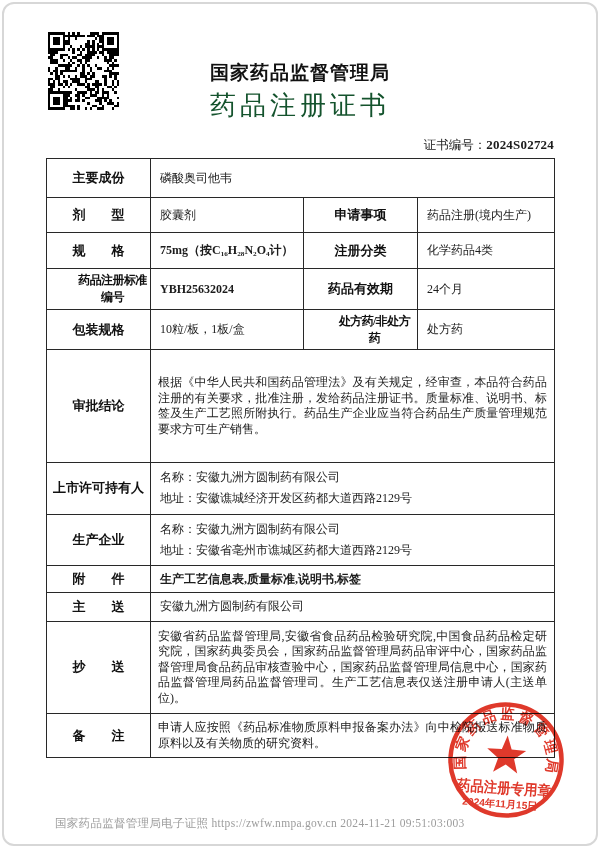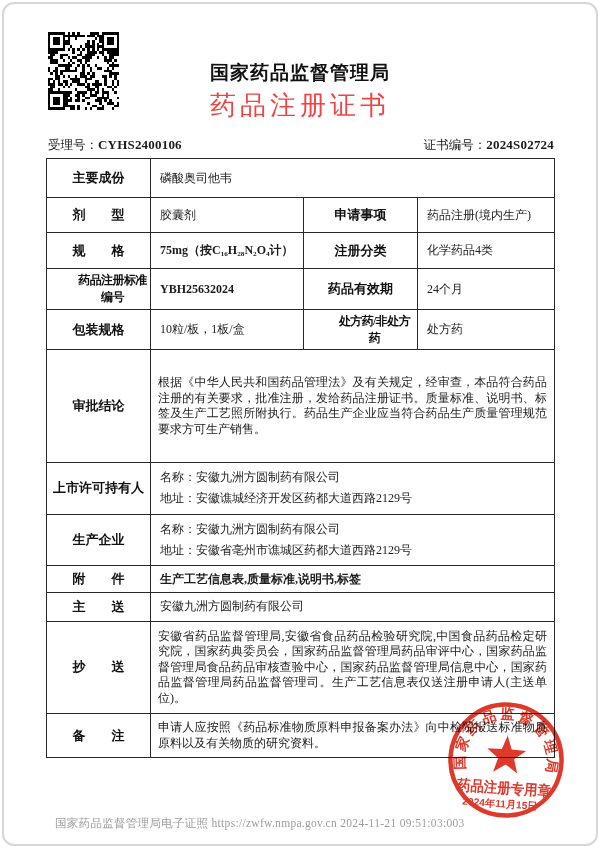--- a/index.html
+++ b/index.html
@@ -7,21 +7,21 @@
   body { position:relative; font-family:"Liberation Serif","DejaVu Serif",serif; color:#1c1c1c; overflow:hidden; }
 
   .page-frame { position:absolute; inset:2px; border:2px solid #d7d7d7; border-radius:12px; pointer-events:none; }
 
   
   .qr { position:absolute; left:48px; top:32px; width:71px; height:78px; }
   .org-title { position:absolute; left:0; top:60px; width:600px; text-align:center;
     font-family:"Liberation Sans","DejaVu Sans",sans-serif; font-size:19px; font-weight:bold;
     letter-spacing:1px; color:#111; }
   .doc-title { position:absolute; left:0; top:88px; width:600px; text-align:center;
-    font-size:26px; font-weight:400; letter-spacing:4px; color:#ef4444; }
+    font-size:26px; font-weight:400; letter-spacing:4px; color:#14532d; }
 
   .meta-line { position:absolute; left:48px; right:46px; top:137px; font-size:12.5px; }
   .meta-left { float:left; }
   .meta-right { float:right; }
   .meta-line b { font-size:13px; letter-spacing:0.2px; }
 
   
   table.cert { position:absolute; left:46px; top:158px; width:508px; height:600px;
     border-collapse:collapse; table-layout:fixed; }
   table.cert td { border:1.5px solid #282828; vertical-align:middle; overflow:hidden; }
@@ -378,21 +378,20 @@
     <rect x="24" y="2" width="3" height="3" fill="#000"></rect>
     <rect x="0" y="22" width="7" height="7" fill="#000"></rect>
     <rect x="1" y="23" width="5" height="5" fill="#fff"></rect>
     <rect x="2" y="24" width="3" height="3" fill="#000"></rect>
   </svg>
 
 <div class="org-title">国家药品监督管理局</div>
 <div class="doc-title">药品注册证书</div>
 
 <div class="meta-line">
-  <span class="meta-left"><span>受理号：</span><b>CYHS2400106</b></span>
   <span class="meta-right"><span>证书编号：</span><b>2024S02724</b></span>
 </div>
 
 <table class="cert">
   <colgroup>
       <col style="width:104px">
       <col style="width:153px">
       <col style="width:114px">
       <col style="width:137px">
     </colgroup>

